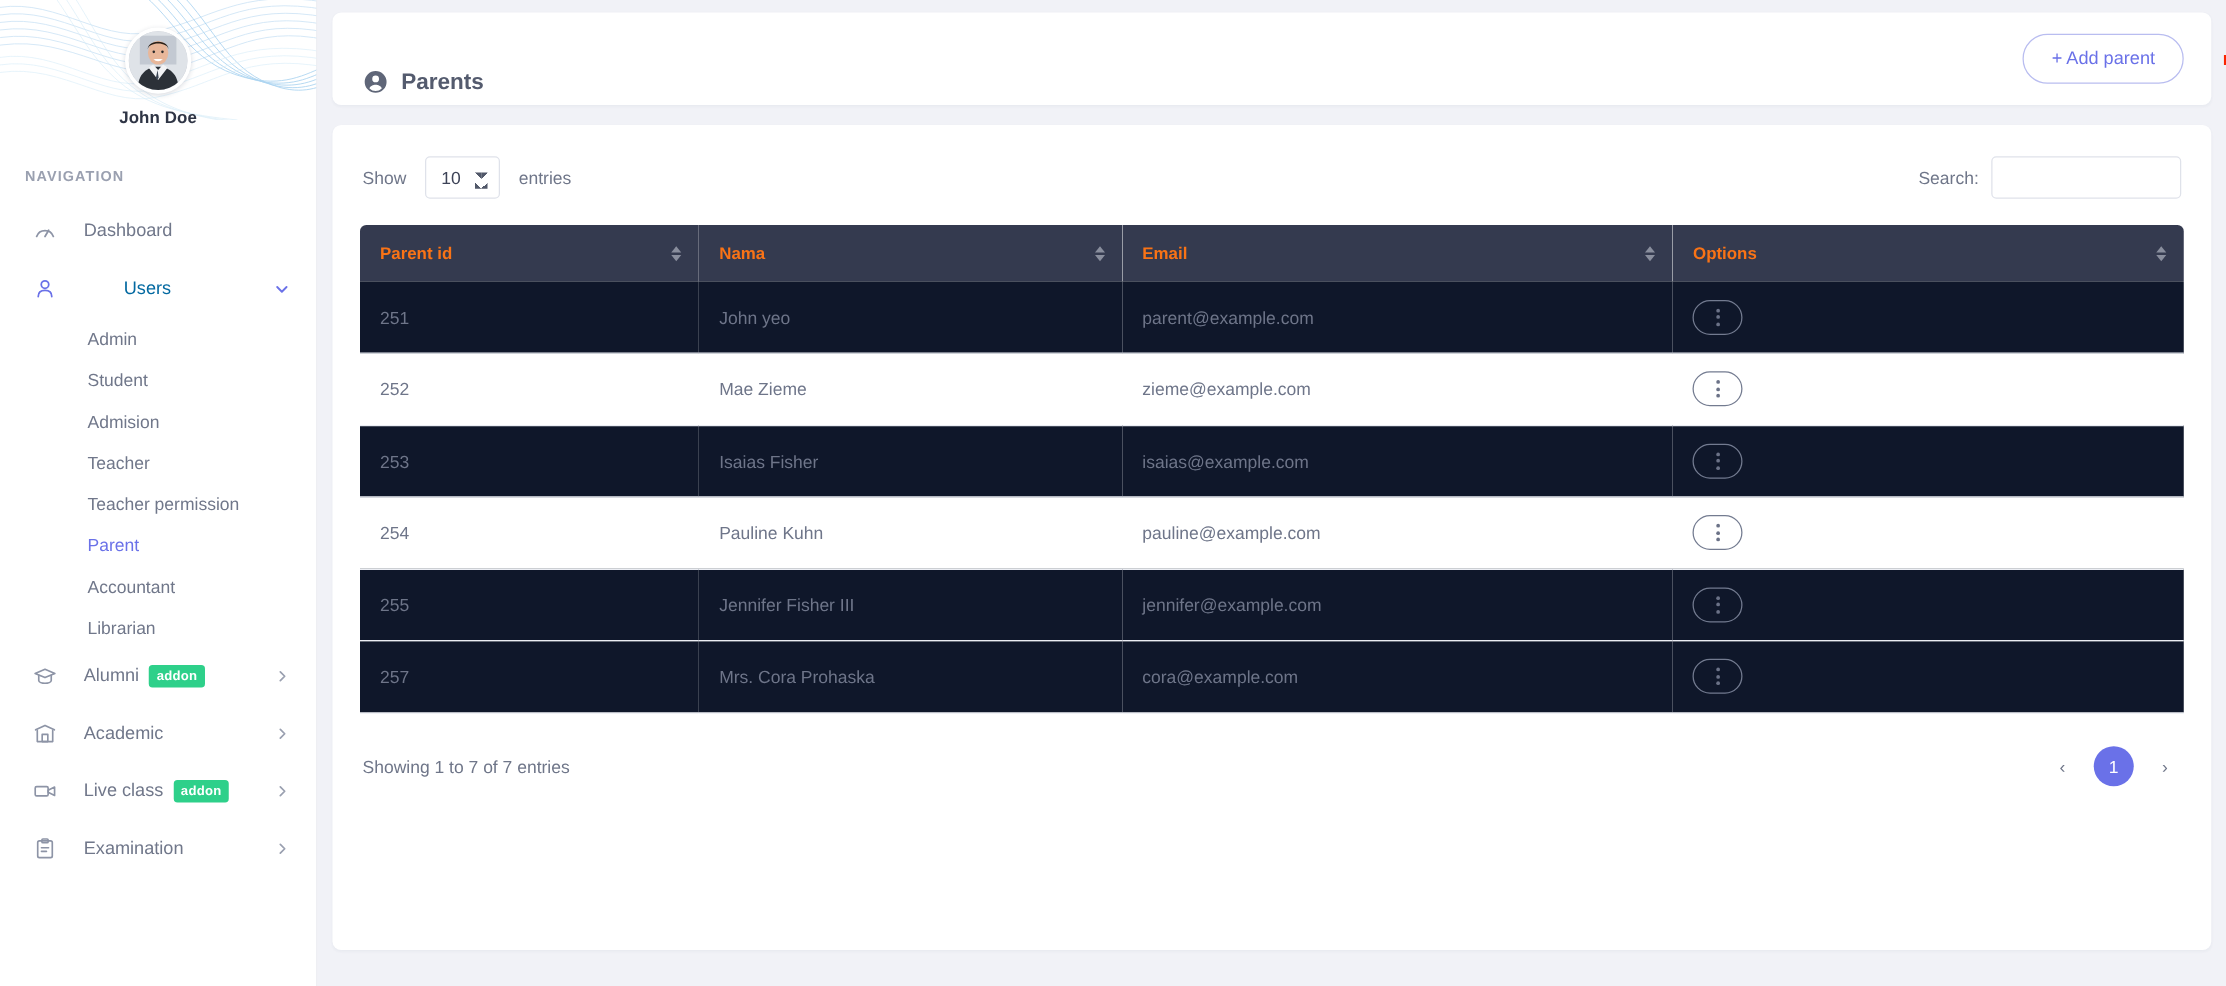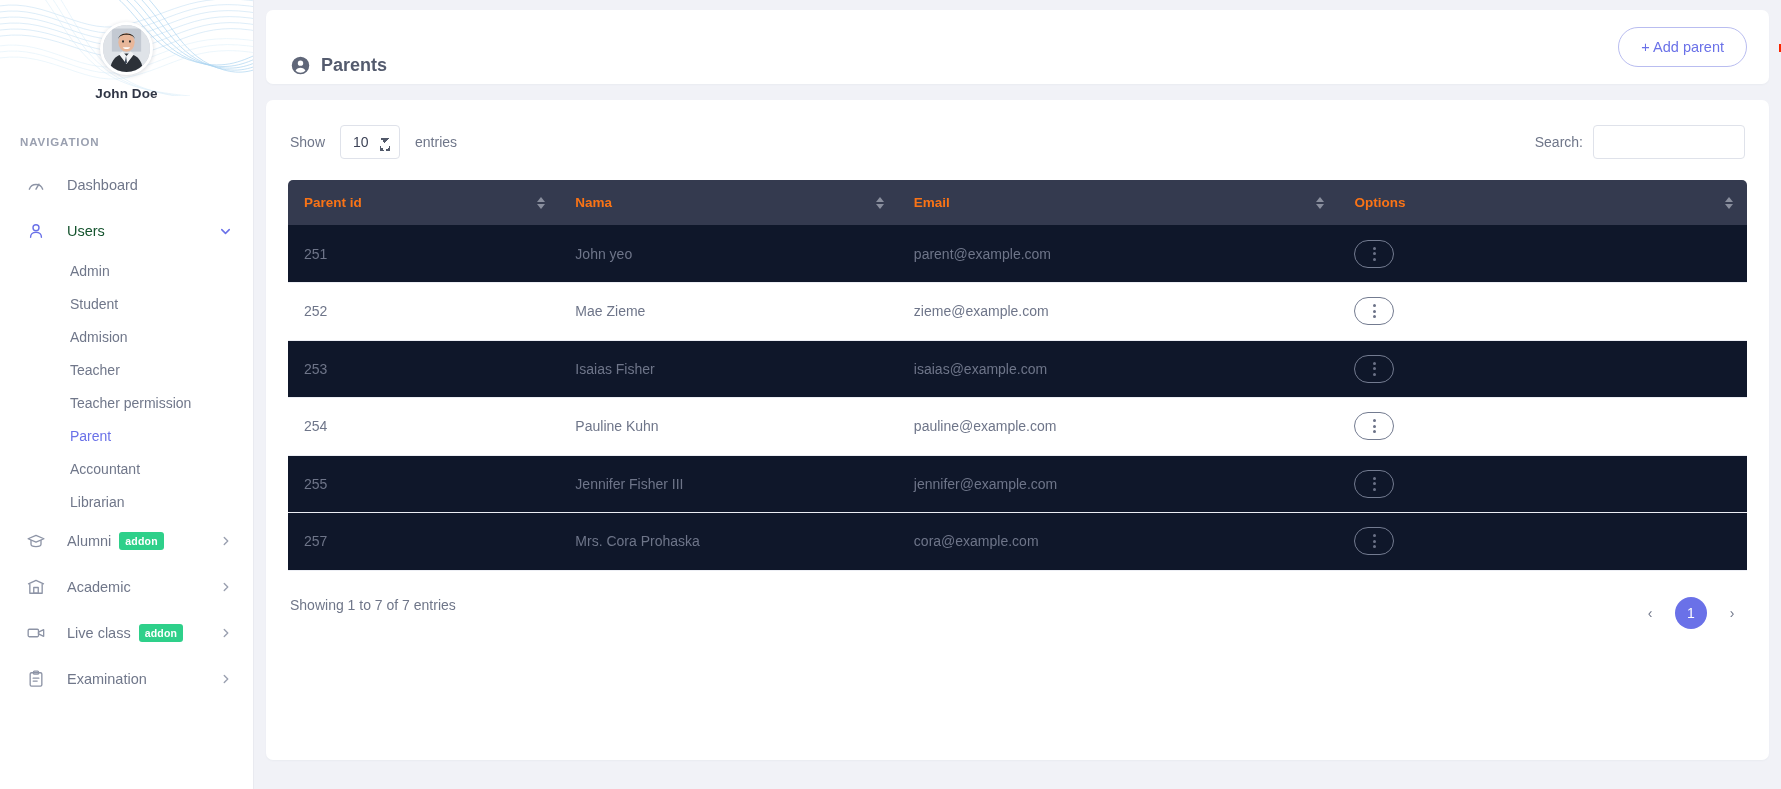--- a/index.html
+++ b/index.html
@@ -92,21 +92,21 @@
     width: 22px;
     min-width: 22px;
     height: 22px;
     margin-right: 20px;
     display: flex;
     align-items: center;
     justify-content: center;
     color: #8d94a6;
   }
   .nav-item .ico svg { display: block; }
-  .nav-item.active { color: #14532d; }
+  .nav-item.active { color: #0369a1; gap: 32px; }
   .nav-item.active .ico { color: #6a71e8; }
   .nav-item .lbl { white-space: nowrap; }
 
   .chev {
     margin-left: auto;
     display: flex;
     align-items: center;
     color: #9aa0b0;
   }
   .chev.open { color: #6a71e8; }
@@ -318,21 +318,21 @@
   }
   .opt-btn span {
     display: block;
     width: 3px; height: 3px;
     border-radius: 50%;
     background: #6b7287;
   }
 
   .table-foot {
     display: flex;
-    align-items: flex-start;
+    align-items: center;
     margin-top: 26px;
     padding: 0 2px;
   }
   .dt-info { font-size: 14px; color: #6f7689; }
 
   .pager {
     margin-left: auto;
     display: flex;
     align-items: center;
     gap: 12px;

